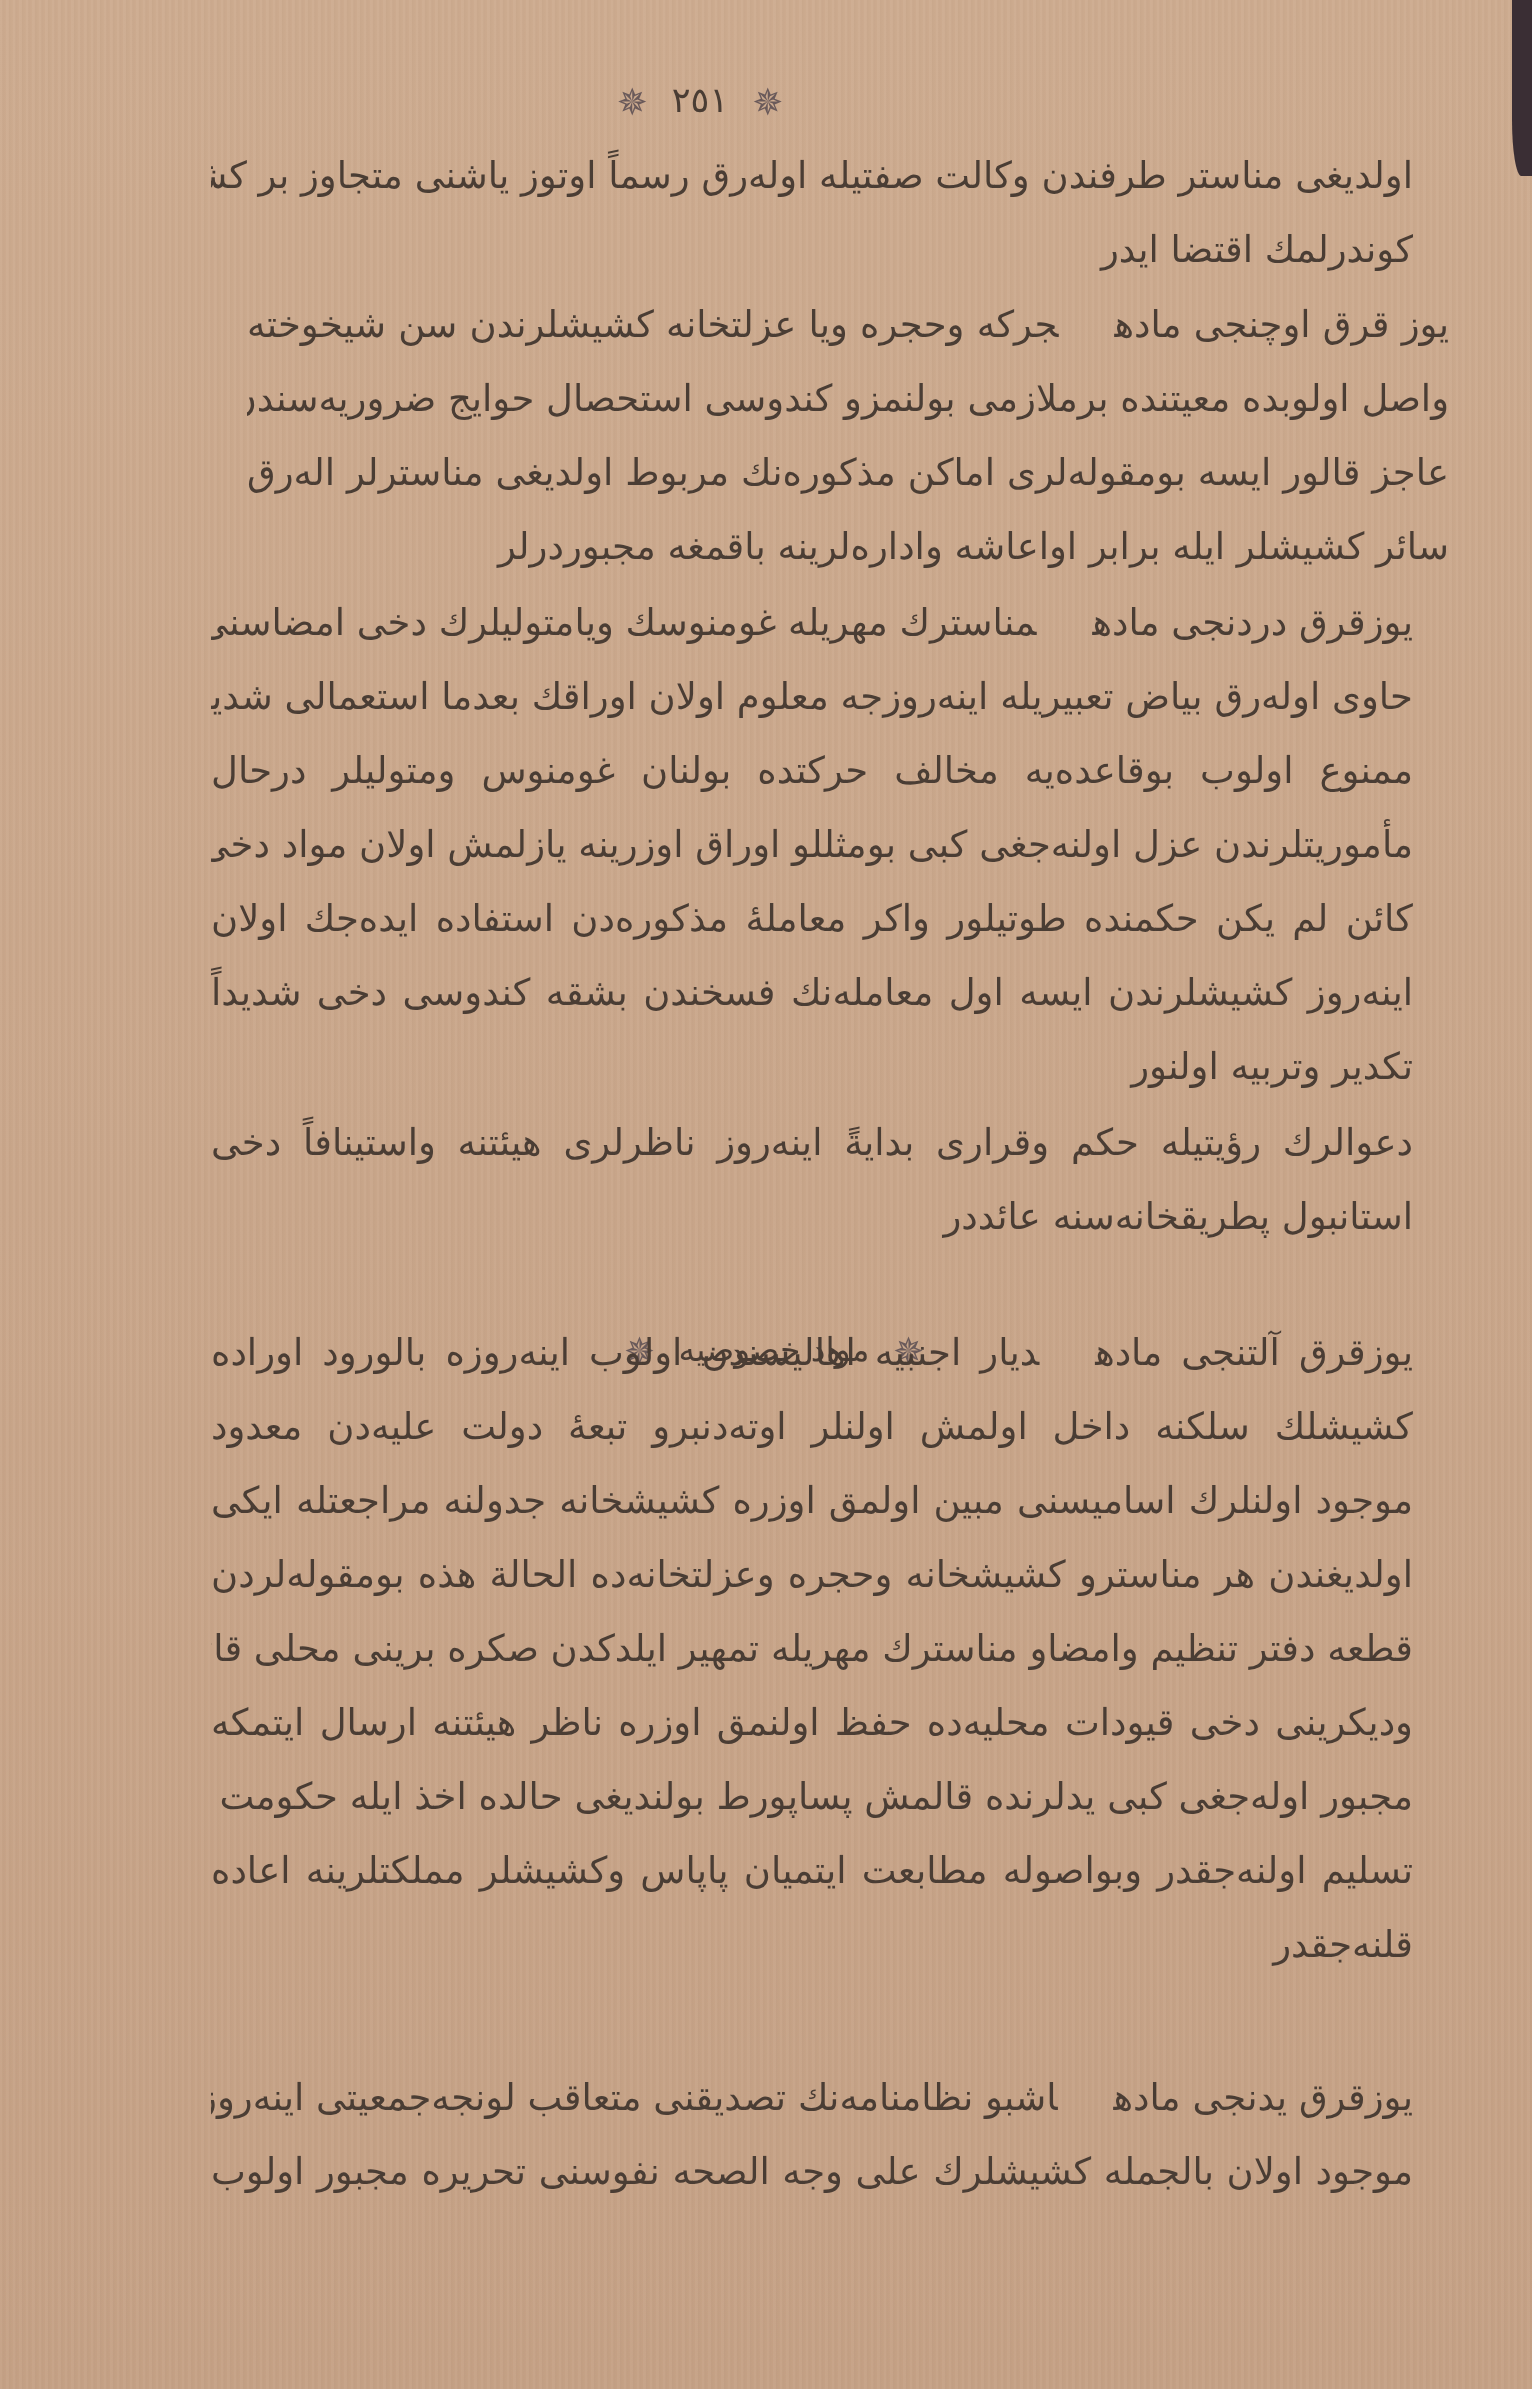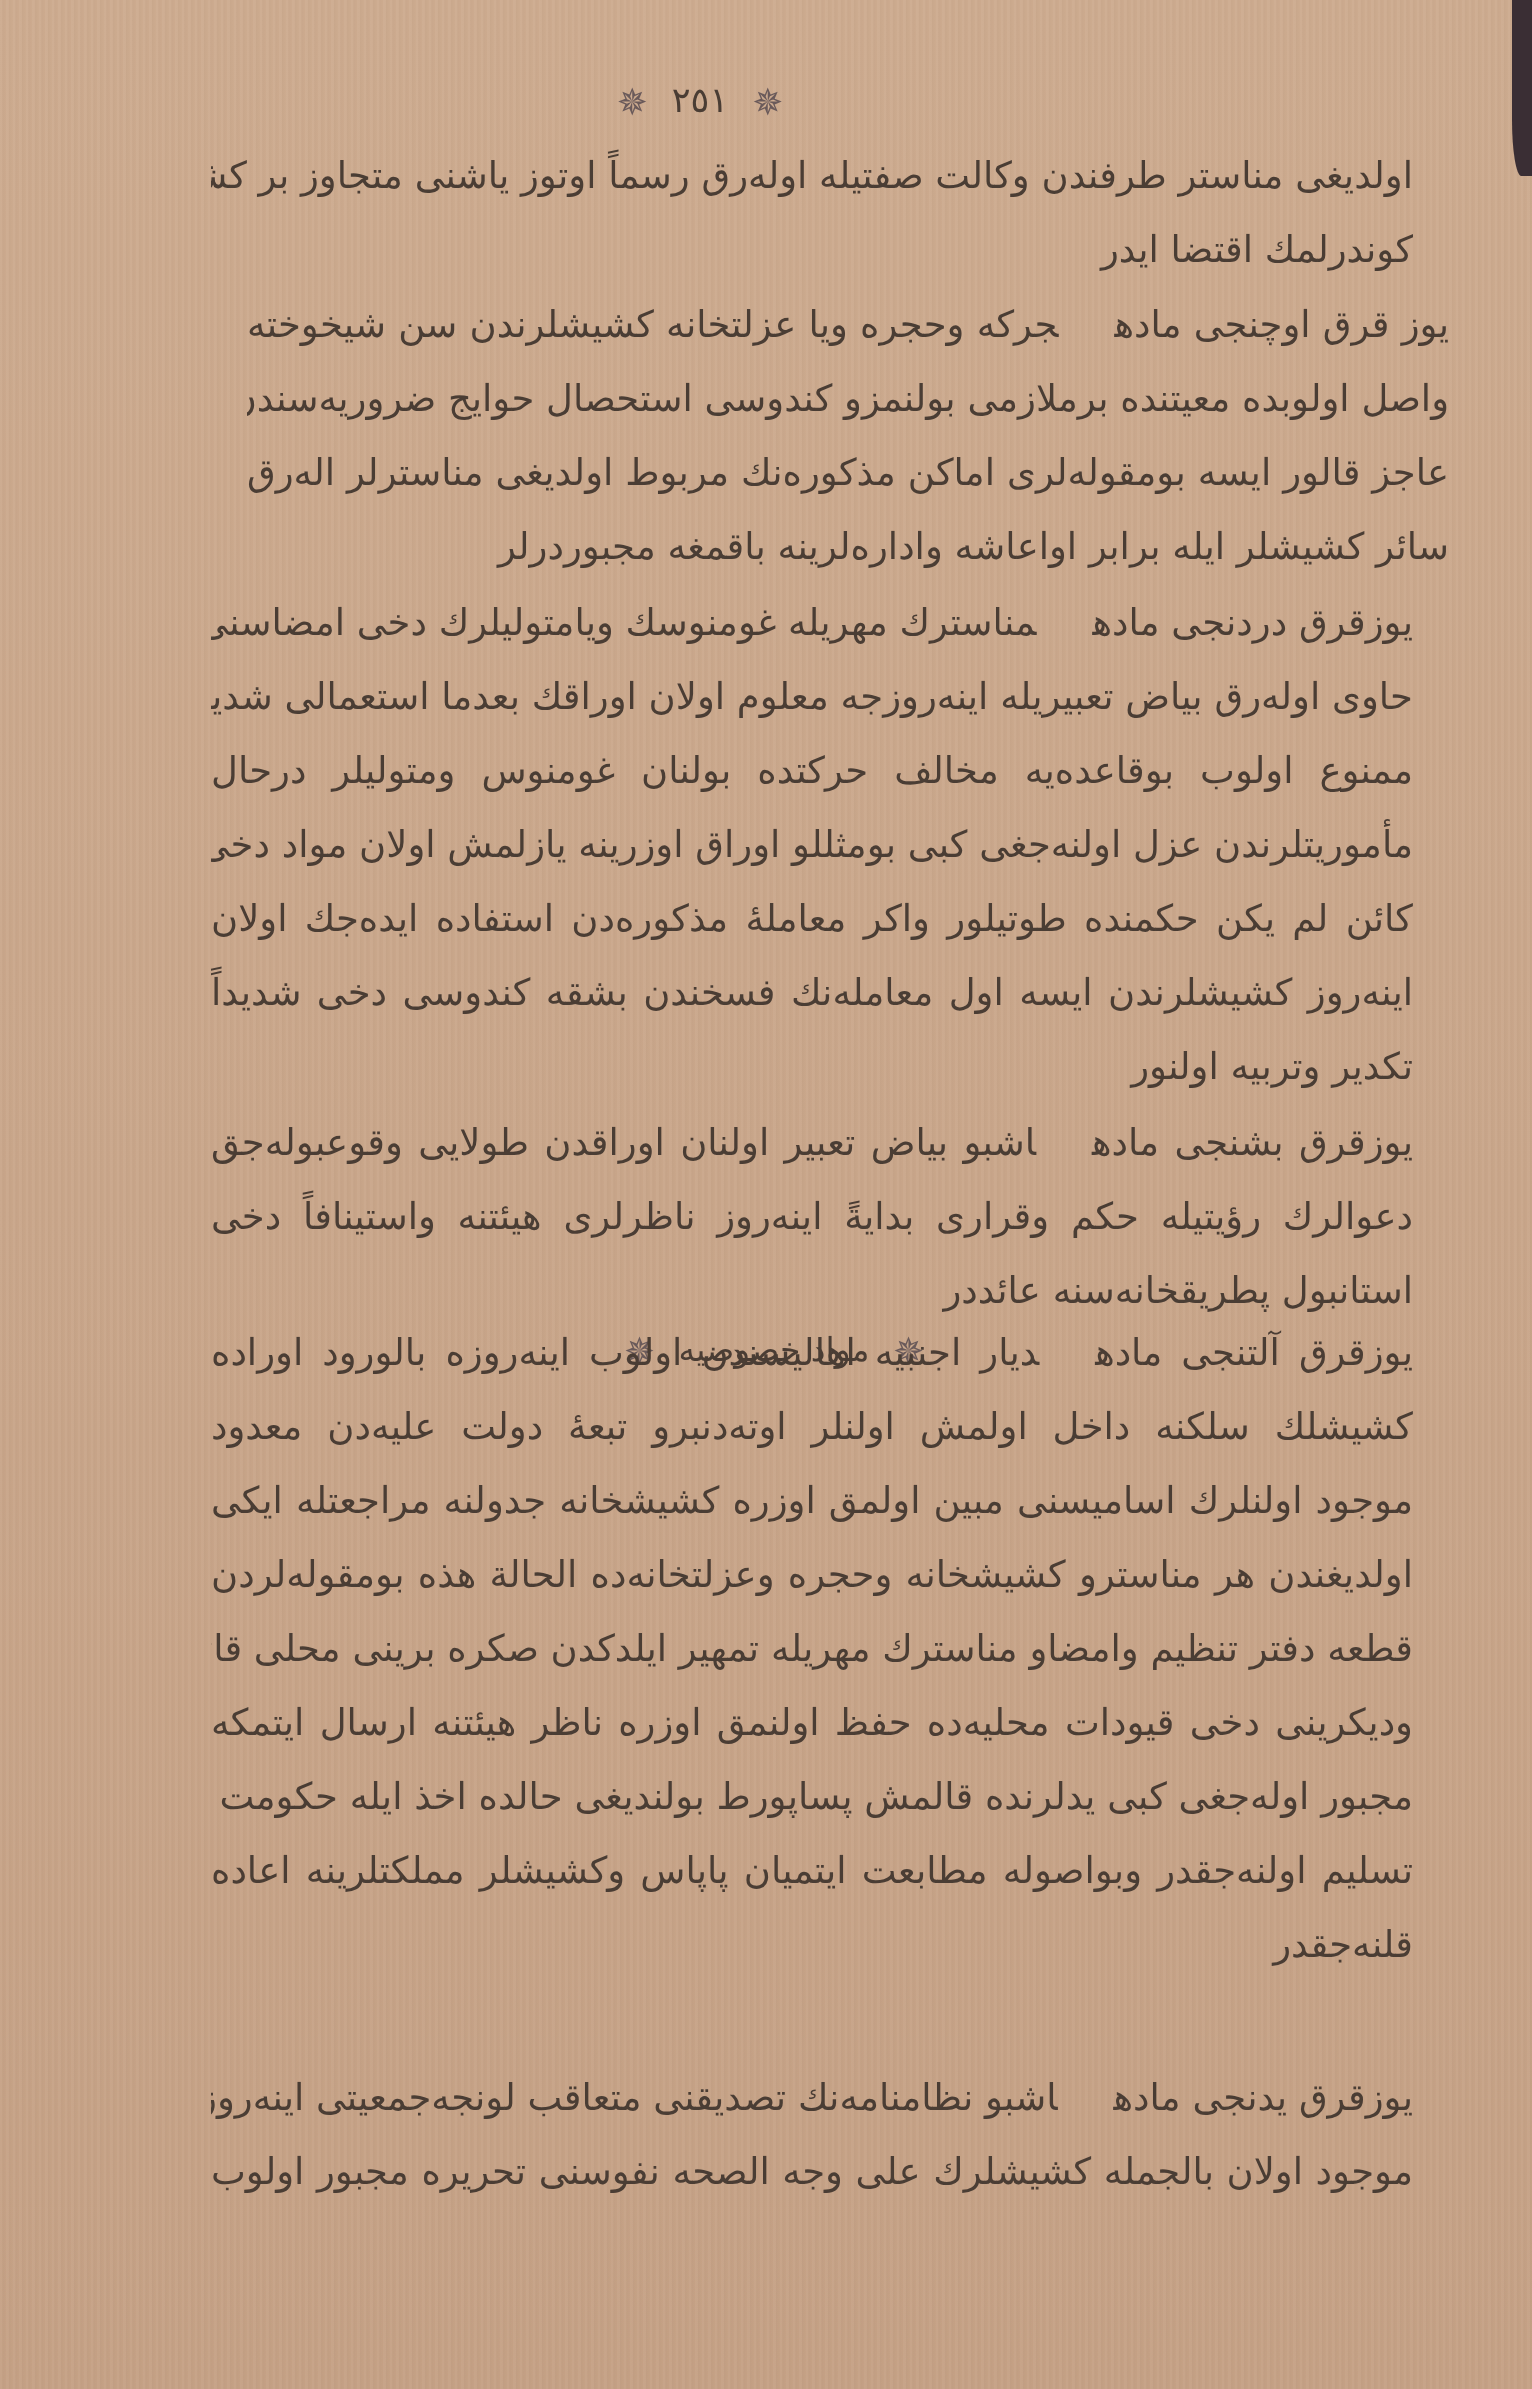--- a/index.html
+++ b/index.html
@@ -108,21 +108,20 @@
   <span class="line"><span class="article-label">یوزقرق دردنجی ماده</span><span>مناسترك مهریله غومنوسك ویامتولیلرك دخی امضاسنی</span></span>
   <span class="line">حاوی اوله‌رق بیاض تعبیریله اینه‌روزجه معلوم اولان اوراقك بعدما استعمالی شدیداً</span>
   <span class="line">ممنوع اولوب بوقاعده‌یه مخالف حرکتده بولنان غومنوس ومتولیلر درحال</span>
   <span class="line">مأموریتلرندن عزل اولنه‌جغی کبی بومثللو اوراق اوزرینه یازلمش اولان مواد دخی</span>
   <span class="line">کائن لم یکن حکمنده طوتیلور واکر معامله‌ٔ مذکوره‌دن استفاده ایده‌جك اولان</span>
   <span class="line">اینه‌روز کشیشلرندن ایسه اول معامله‌نك فسخندن بشقه کندوسی دخی شدیداً</span>
   <span class="line short">تکدیر وتربیه اولنور</span>
 </div>
 
 <div class="text-block" style="top:1106px;">
-  <span class="line"><span class="article-label">یوزقرق بشنجی ماده</span><span>اشبو بیاض تعبیر اولنان اوراقدن طولایی وقوعبوله‌جق</span></span>
   <span class="line">دعوالرك رؤیتیله حکم وقراری بدایةً اینه‌روز ناظرلری هیئتنه واستینافاً دخی</span>
   <span class="line short">استانبول پطریقخانه‌سنه عائددر</span>
 </div>
 
 <div class="section-heading">
   <span class="ornament">✵</span>
   <span>مواد خصوصیه</span>
   <span class="ornament">✵</span>
 </div>
 

